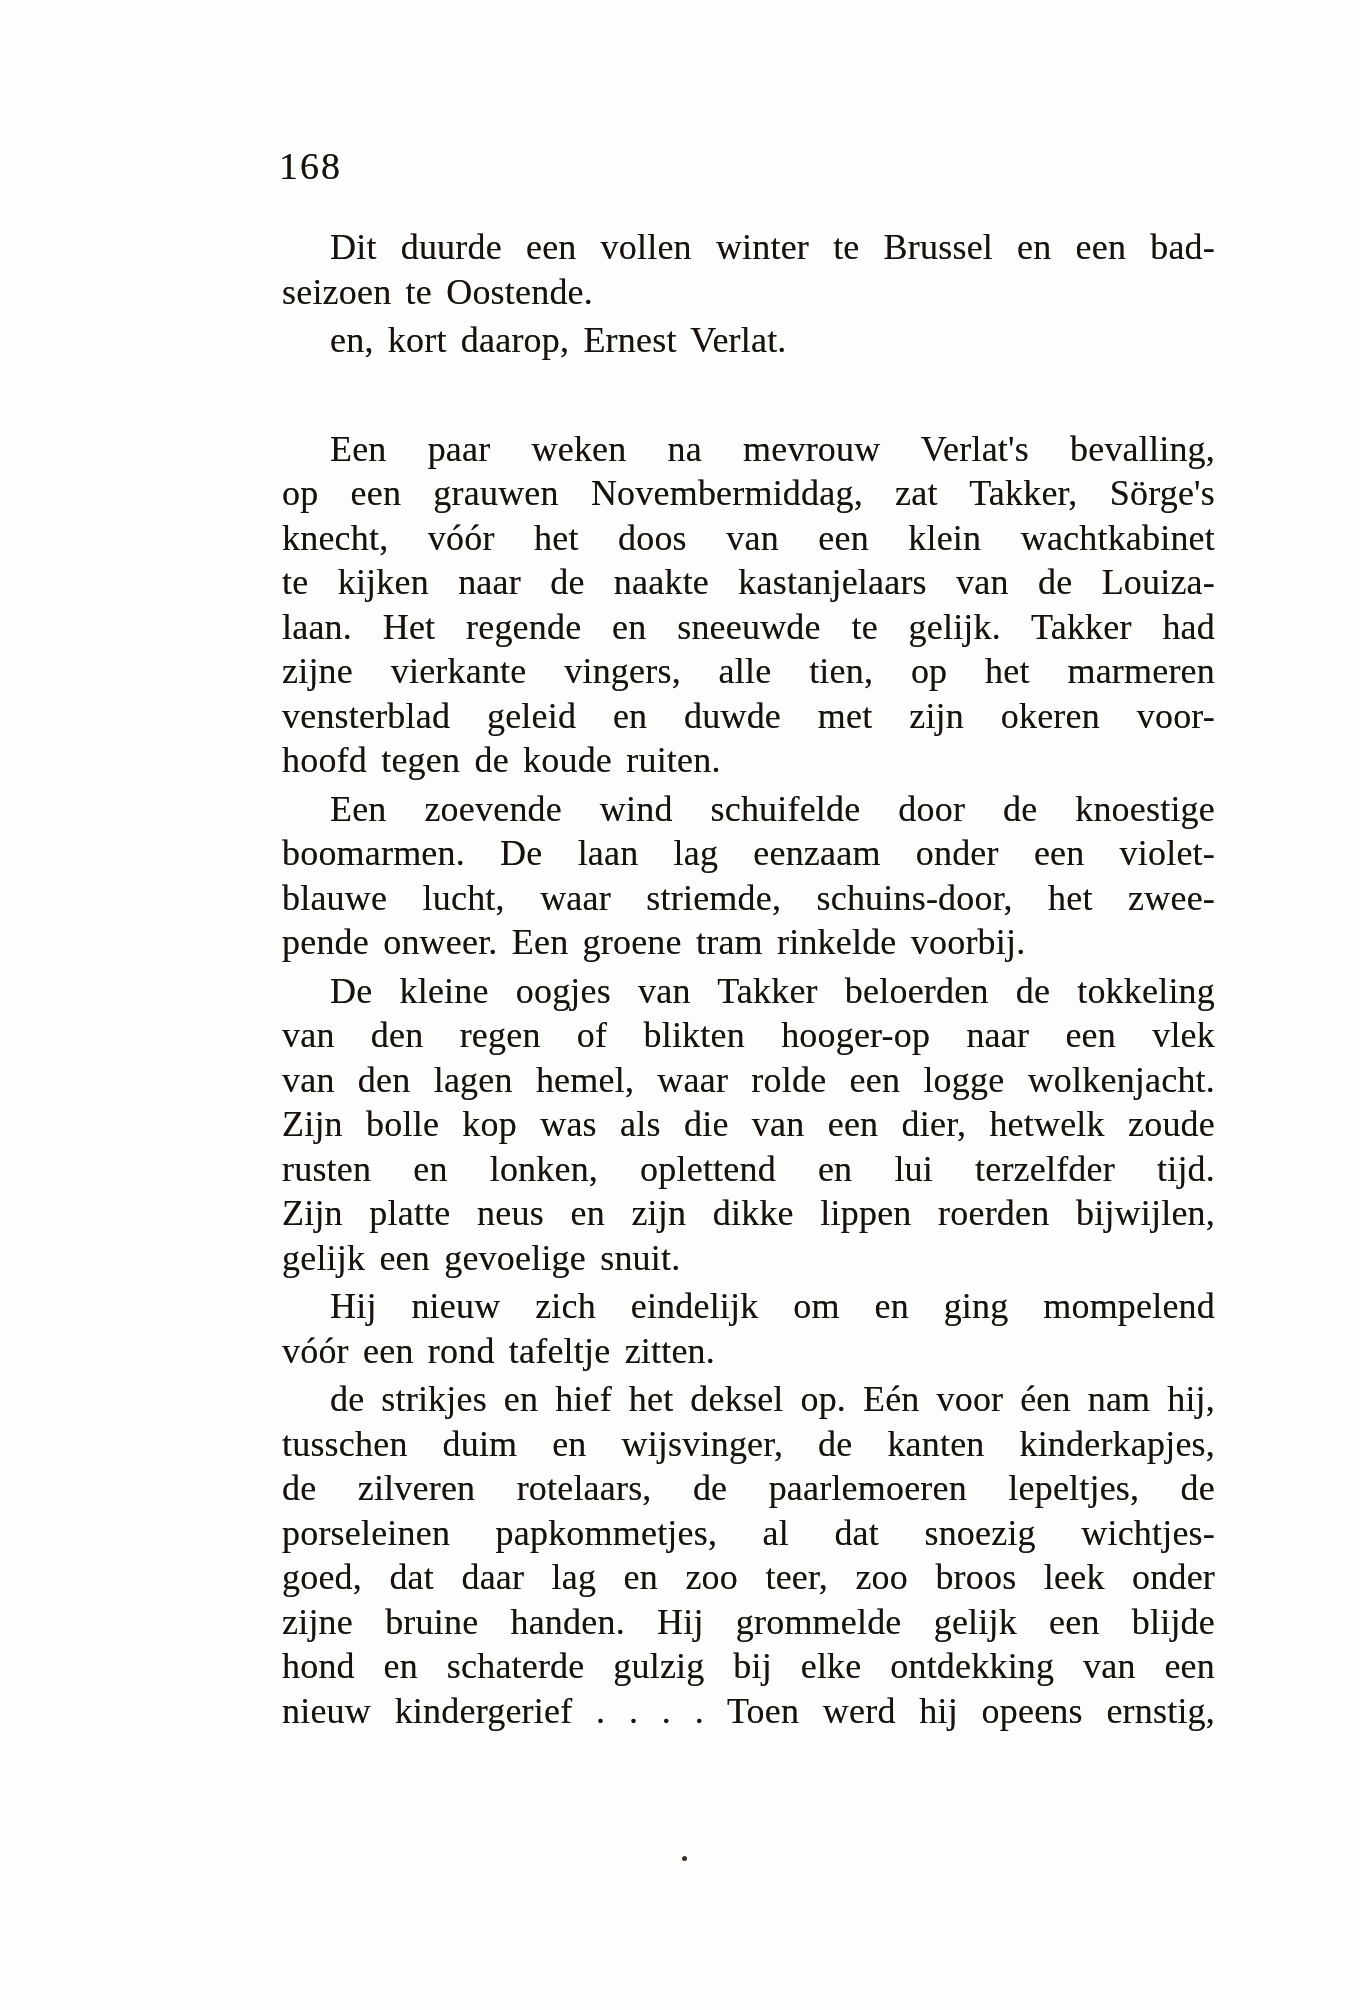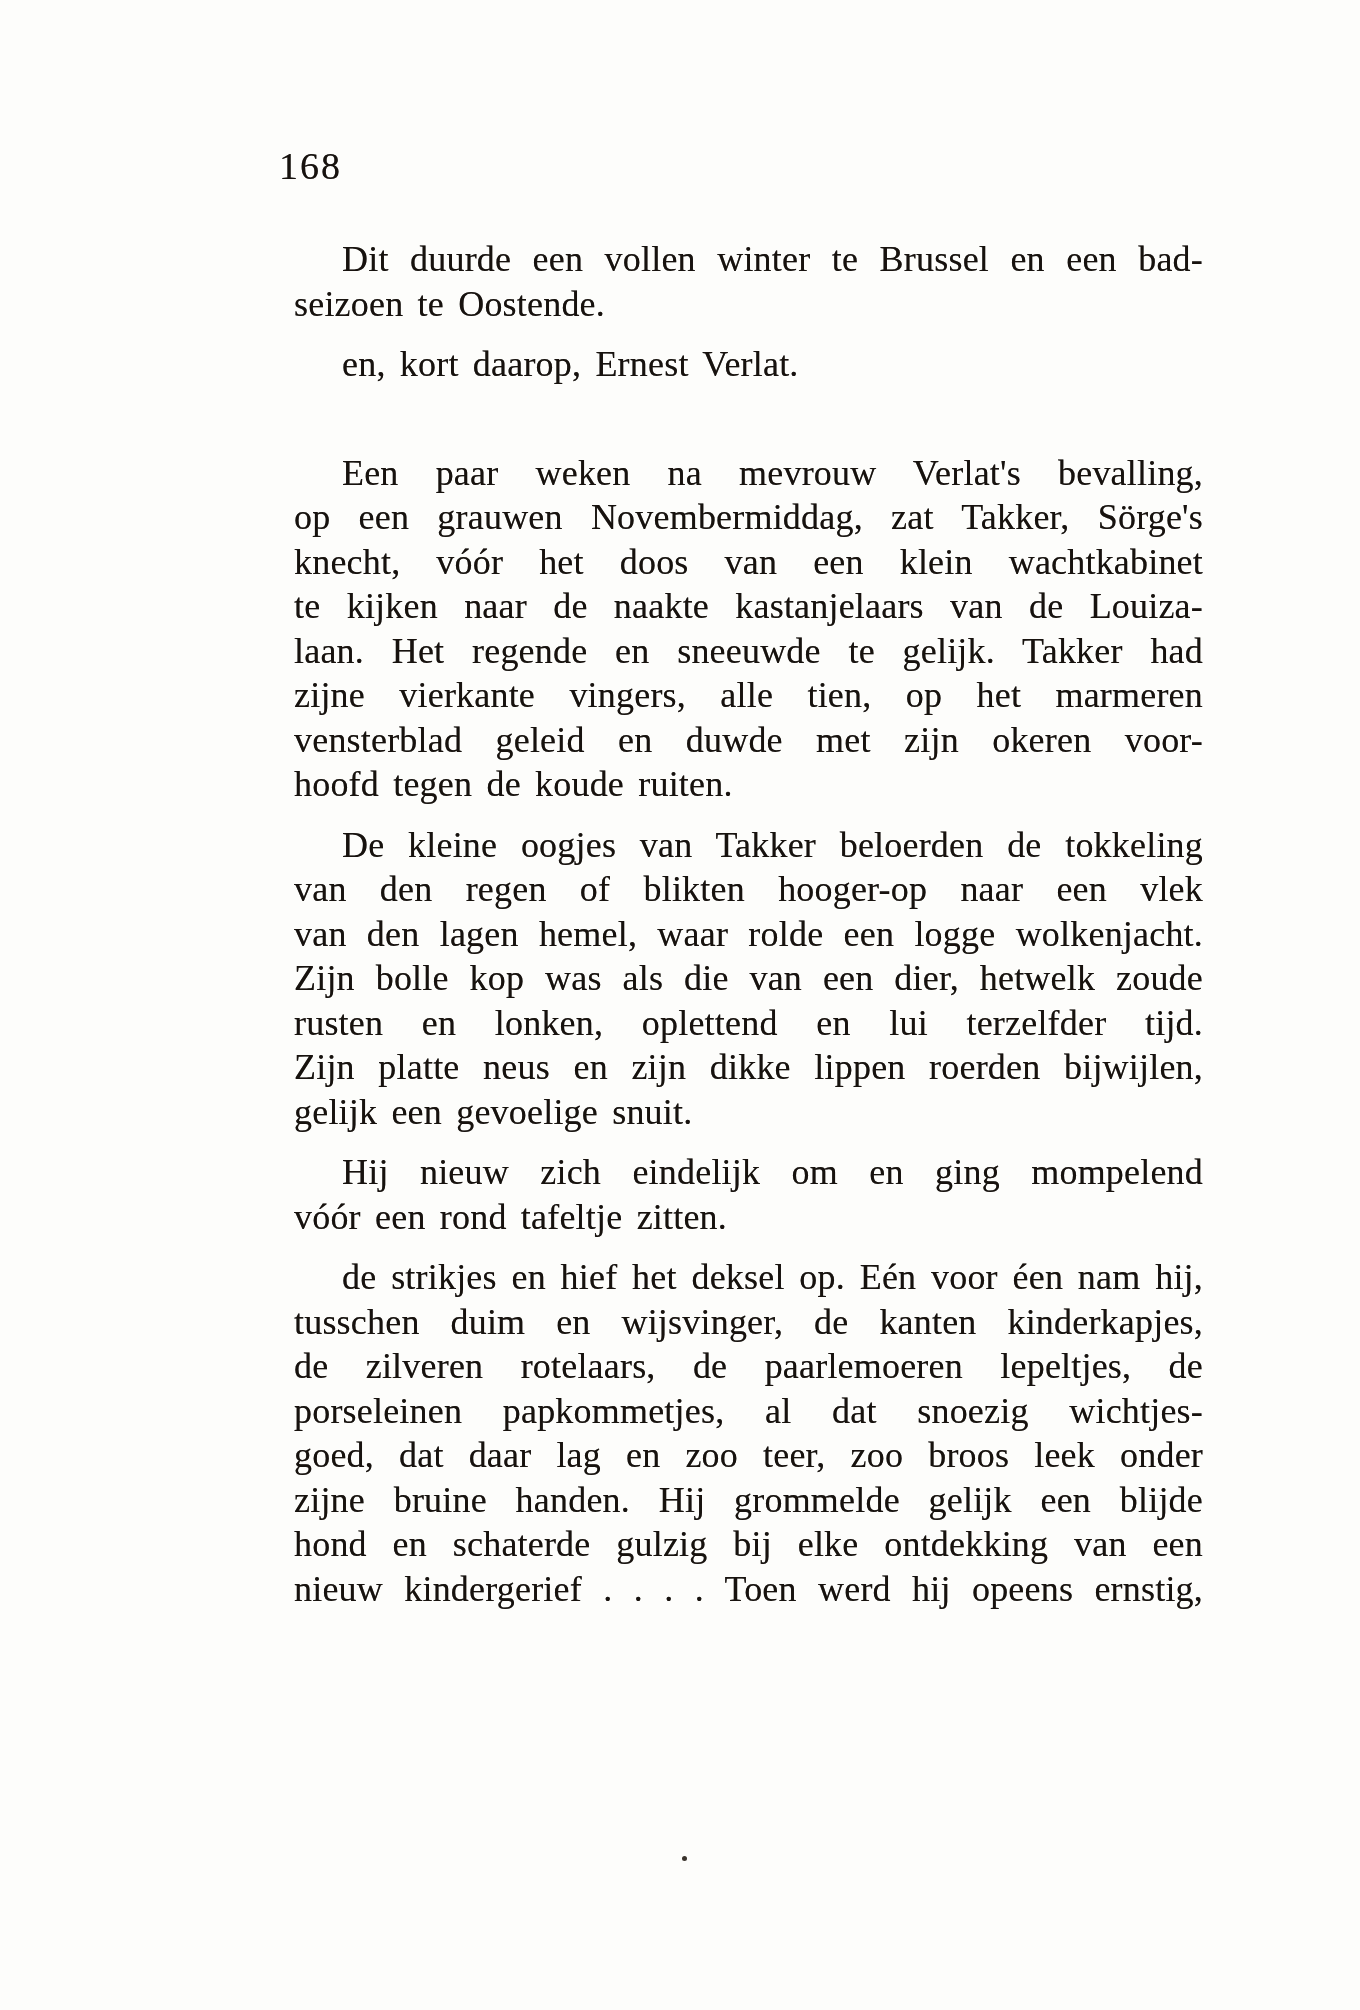--- a/index.html
+++ b/index.html
@@ -27,21 +27,21 @@
   .text-block {
     position: absolute;
     left: 278px;
     top: 221px;
     width: 941px;
     font-size: 36px;
     line-height: 44.5px;
     letter-spacing: 0.2px;
     text-shadow: 0 0 0.6px rgba(10,8,6,0.55);
   }
-  .para { margin: 16px; }
+  .para { margin: 4px; }
   .para.gap { margin-top: 64px; }
   .para.indent .line:first-child { text-indent: 48px; }
   .line.just {
     text-align: justify;
     text-align-last: justify;
   }
   .line.last {
     text-align: center;
     text-align-last: left;
     word-spacing: 0.14em;
@@ -74,20 +74,26 @@
         <div class="line just">Een paar weken na mevrouw Verlat's bevalling,</div>
         <div class="line just">op een grauwen Novembermiddag, zat Takker, Sörge's</div>
         <div class="line just">knecht, vóór het doos van een klein wachtkabinet</div>
         <div class="line just">te kijken naar de naakte kastanjelaars van de Louiza-</div>
         <div class="line just">laan. Het regende en sneeuwde te gelijk. Takker had</div>
         <div class="line just">zijne vierkante vingers, alle tien, op het marmeren</div>
         <div class="line just">vensterblad geleid en duwde met zijn okeren voor-</div>
         <div class="line last">hoofd tegen de koude ruiten.</div>
       </div>
       <div class="para indent">
+        <div class="line just">Een zoevende wind schuifelde door de knoestige</div>
+        <div class="line just">boomarmen. De laan lag eenzaam onder een violet-</div>
+        <div class="line just">blauwe lucht, waar striemde, schuins-door, het zwee-</div>
+        <div class="line last">pende onweer. Een groene tram rinkelde voorbij.</div>
+      </div>
+      <div class="para indent">
         <div class="line just">De kleine oogjes van Takker beloerden de tokkeling</div>
         <div class="line just">van den regen of blikten hooger-op naar een vlek</div>
         <div class="line just">van den lagen hemel, waar rolde een logge wolkenjacht.</div>
         <div class="line just">Zijn bolle kop was als die van een dier, hetwelk zoude</div>
         <div class="line just">rusten en lonken, oplettend en lui terzelfder tijd.</div>
         <div class="line just">Zijn platte neus en zijn dikke lippen roerden bijwijlen,</div>
         <div class="line last">gelijk een gevoelige snuit.</div>
       </div>
       <div class="para indent">
         <div class="line just">Hij nieuw zich eindelijk om en ging mompelend</div>

